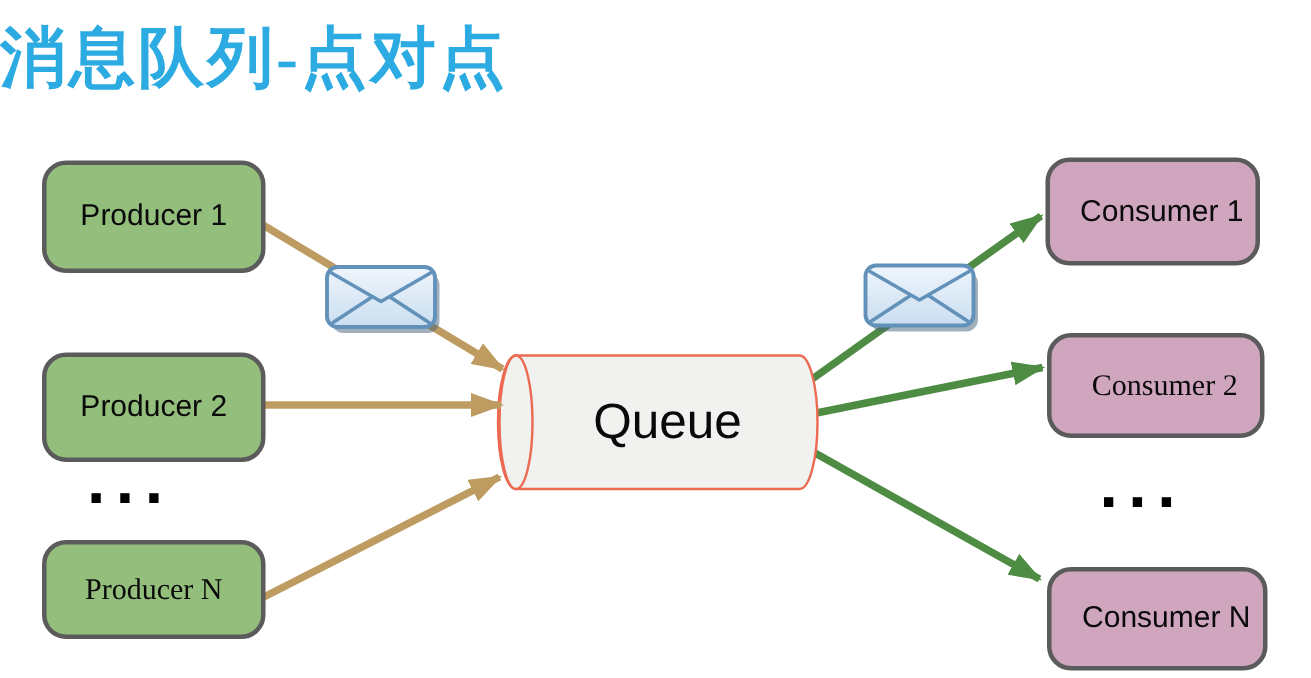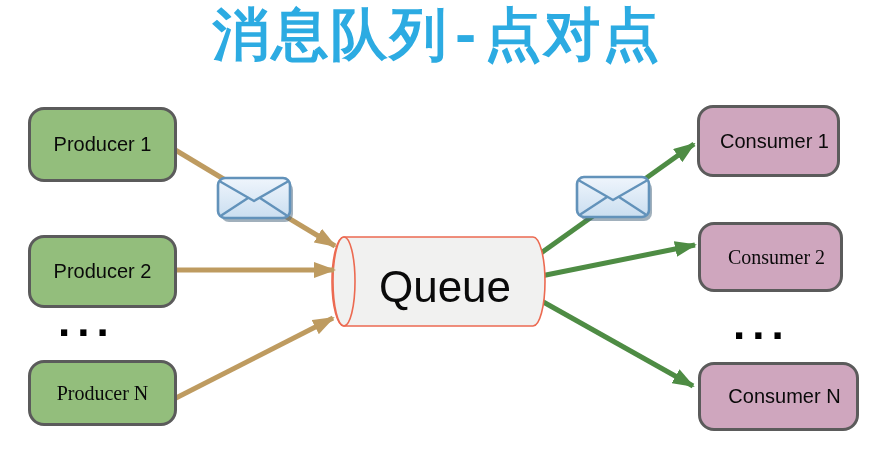--- a/index.html
+++ b/index.html
@@ -1,32 +1,32 @@
 <!DOCTYPE html>
 <html style="--title_blue: #2CABE2; --producer_fill: #93BE7C; --consumer_fill: #CFA6BE; --box_border: #5B5B5B; --queue_fill: #F1F1F0; --queue_stroke: #EC6A51; --arrow_tan: #BE9B60; --arrow_green: #4E8C44; --envelope_stroke: #6292BA; --envelope_fill_top: #EFF5FC; --envelope_fill_bottom: #CADEF0; --text_color: #0A0A0A;"><head>
 <meta charset="utf-8">
 <style>
   html,body{margin:0;padding:0;background:#ffffff;}
   body{font-family:"Liberation Sans","DejaVu Sans",sans-serif;}
   .canvas{position:relative;width:874px;height:452px;background:#ffffff;overflow:hidden;}
 
-  .title{position:absolute;left:0;top:0px;width:100%;text-align:center;
-         font-family:Liberation Mono, monospace;font-weight:700;
-         font-size:57px;line-height:78px;color:var(--title_blue);letter-spacing:2px;z-index:3;}
+  .title{position:absolute;left:0;top:0px;width:100%;text-align:left;
+         font-family:Liberation Serif, serif;font-weight:700;
+         font-size:44px;line-height:78px;color:var(--title_blue);letter-spacing:2px;z-index:3;}
 
   .svg-layer{position:absolute;left:0;top:0;z-index:1;}
 
   .node{position:absolute;border:3px solid var(--box_border);border-radius:16px;
         display:flex;align-items:center;justify-content:center;box-sizing:border-box;
         font-size:20px;color:#0a0a0a;z-index:2;}
   .producer{background:var(--producer_fill);}
   .consumer{background:var(--consumer_fill);padding-left:12px;}
 
   .queue-label{position:absolute;left:352px;top:262px;width:186px;text-align:center;
-               font-size:44px;color:#0a0a0a;z-index:2;}
+               font-size:33px;color:#0a0a0a;z-index:2;}
 
   .dots{position:absolute;font-weight:700;font-size:44px;letter-spacing:7px;
         color:#000;line-height:1;z-index:2;}
   .dots-left{left:58px;top:299px;}
   .dots-right{left:733px;top:302px;}
 
   .edge-tan{stroke:var(--arrow_tan);stroke-width:5;fill:none;}
   .edge-green{stroke:var(--arrow_green);stroke-width:5;fill:none;}
   .head-tan{fill:var(--arrow_tan);}
   .head-green{fill:var(--arrow_green);}
@@ -94,21 +94,21 @@
   <div class="node producer" style="left:28px;top:360px;width:149px;height:66px;font-family:Liberation Serif, serif;">
     <span>Producer N</span>
   </div>
 
   <div class="node consumer" style="left:697px;top:105px;width:143px;height:72px;">
     <span>Consumer 1</span>
   </div>
   <div class="node consumer" style="left:698px;top:222px;width:145px;height:70px;font-family:Liberation Serif, serif;">
     <span>Consumer 2</span>
   </div>
-  <div class="node consumer" style="left:698px;top:362px;width:161px;height:69px;text-align:right;">
+  <div class="node consumer" style="left:698px;top:378px;width:147px;height:69px;text-align:right;">
     <span>Consumer N</span>
   </div>
 
   <div class="queue-label">Queue</div>
 
   <div class="dots dots-left">...</div>
   <div class="dots dots-right">...</div>
 
 </div>
 

